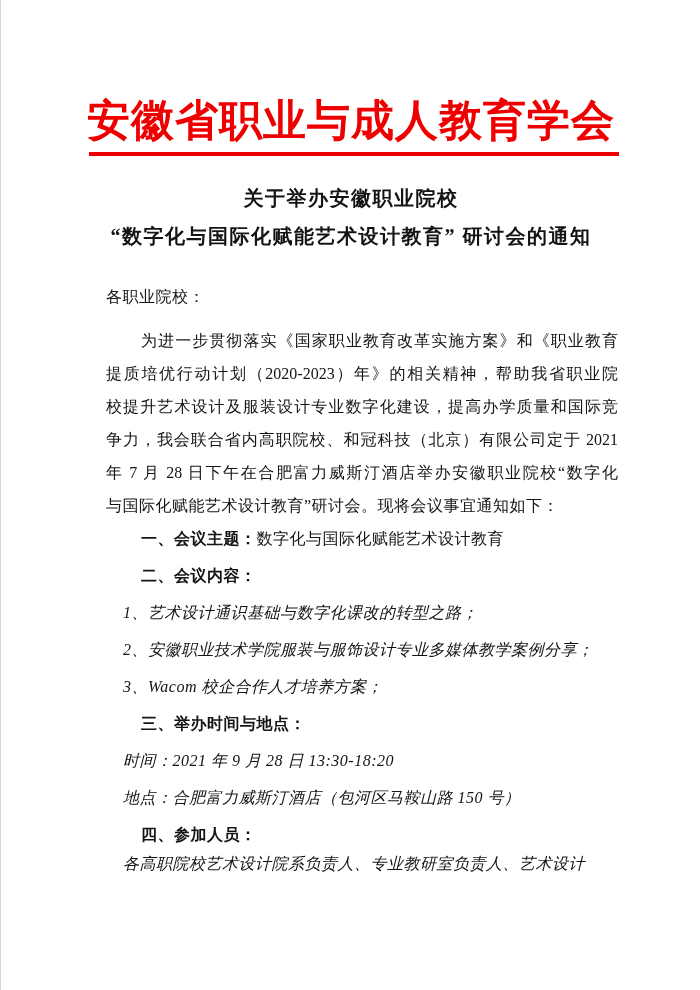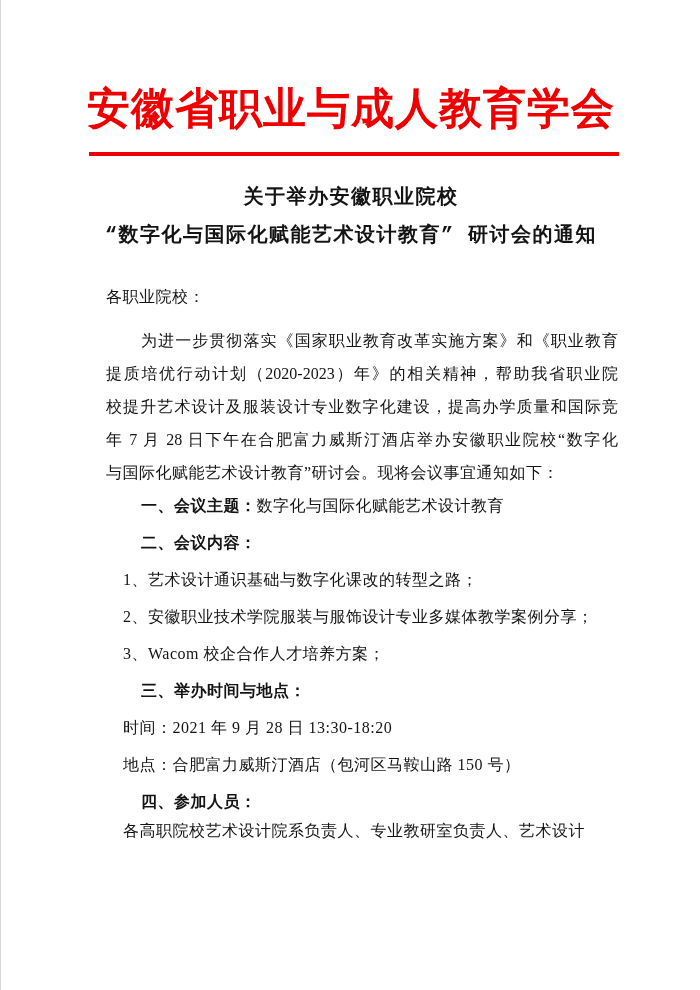--- a/index.html
+++ b/index.html
@@ -9,21 +9,21 @@
     width: 700px;
     height: 990px;
     background: #ffffff;
     overflow: hidden;
     border-left: 1px solid #d6d6d6;
     font-family: "Liberation Serif", "DejaVu Serif", serif;
     color: var(--ink);
   }
   .letterhead {
     position: absolute;
-    top: 80px; left: 0; right: 0;
+    top: 92px; left: 0; right: 0;
     text-align: center;
     color: var(--accent);
     font-family: "Liberation Sans", "DejaVu Sans", sans-serif;
     font-weight: 900;
     font-size: 43px;
     line-height: 56px;
     letter-spacing: 1px;
     white-space: nowrap;
   }
   .redline {
@@ -34,37 +34,36 @@
   }
   .titleblock {
     position: absolute;
     top: 179px; left: 0; right: 0;
     text-align: center;
     font-weight: bold;
     font-size: 20px;
     line-height: 38px;
     letter-spacing: 1.5px;
     white-space: nowrap;
-    font-family: Liberation Mono, monospace;
   }
   .bodytext {
     position: absolute;
     top: 280px; left: 105px;
     width: 512px;
     font-size: 16px;
     line-height: 33px;
     letter-spacing: 0.5px;
   }
   .line { min-height: 33px; }
   .jline {
     text-align: justify;
     text-align-last: justify;
     letter-spacing: 0;
   }
-  .ind1 { padding-left: 17px; }
+  .ind1 { padding-left: 17px; font-style: italic; }
   .ind2 { padding-left: 35px; font-family: Liberation Serif, serif; }
   .findent { text-indent: 35px; padding-left: 0; }
   .bold { font-weight: bold; }
   .gap3 { margin-top: 11px; }
   .gap  { margin-top: 4px; }
   .tight { margin-top: -4px; }
 </style>
 </head>
 <body>
 
@@ -79,20 +78,21 @@
     <div>“数字化与国际化赋能艺术设计教育” 研讨会的通知</div>
   </div>
 
   <div class="bodytext">
 
     <div class="line">各职业院校：</div>
 
     <div class="line jline findent gap3">为进一步贯彻落实《国家职业教育改革实施方案》和《职业教育</div>
     <div class="line jline">提质培优行动计划（2020-2023）年》的相关精神，帮助我省职业院</div>
     <div class="line jline">校提升艺术设计及服装设计专业数字化建设，提高办学质量和国际竞</div>
+    <div class="line jline">争力，我会联合省内高职院校、和冠科技（北京）有限公司定于 2021</div>
     <div class="line jline">年 7 月 28 日下午在合肥富力威斯汀酒店举办安徽职业院校“数字化</div>
     <div class="line">与国际化赋能艺术设计教育”研讨会。现将会议事宜通知如下：</div>
 
     <div class="line ind2"><span class="bold">一、会议主题：</span><span>数字化与国际化赋能艺术设计教育</span></div>
 
     <div class="line ind2 bold gap">二、会议内容：</div>
 
     <div class="line ind1 gap">1、艺术设计通识基础与数字化课改的转型之路；</div>
     <div class="line ind1 gap">2、安徽职业技术学院服装与服饰设计专业多媒体教学案例分享；</div>
     <div class="line ind1 gap">3、Wacom 校企合作人才培养方案；</div>

